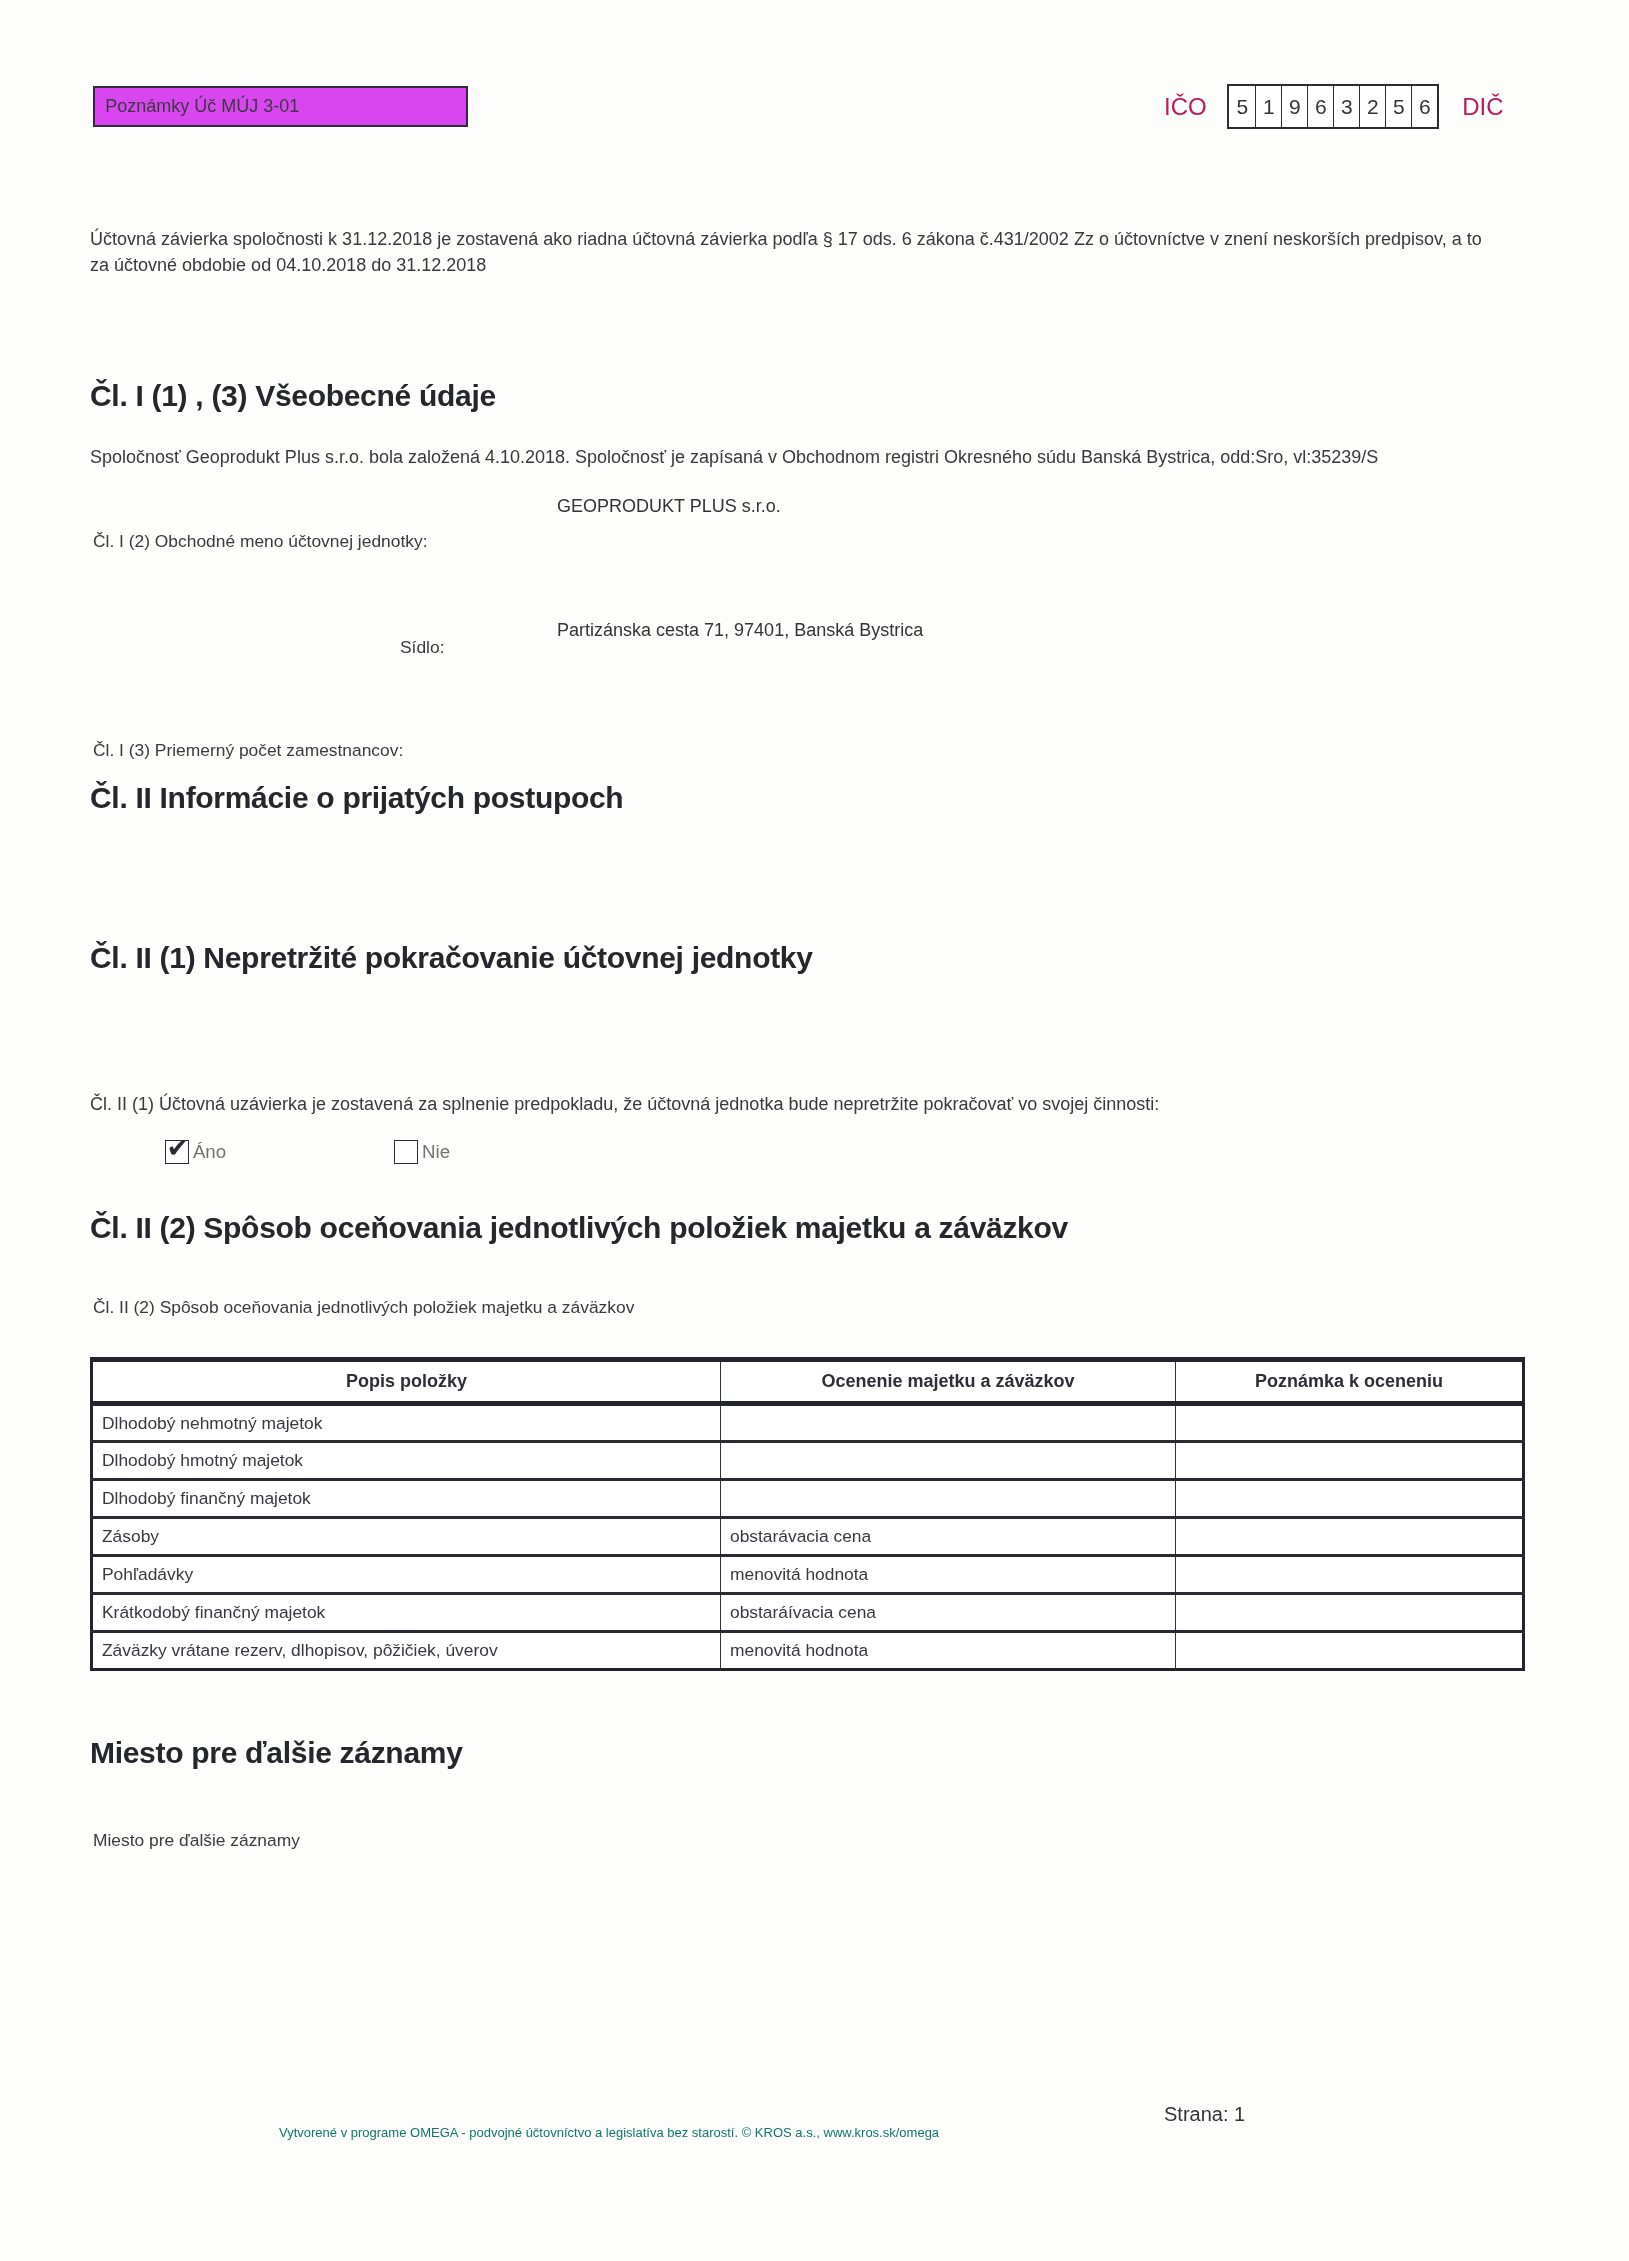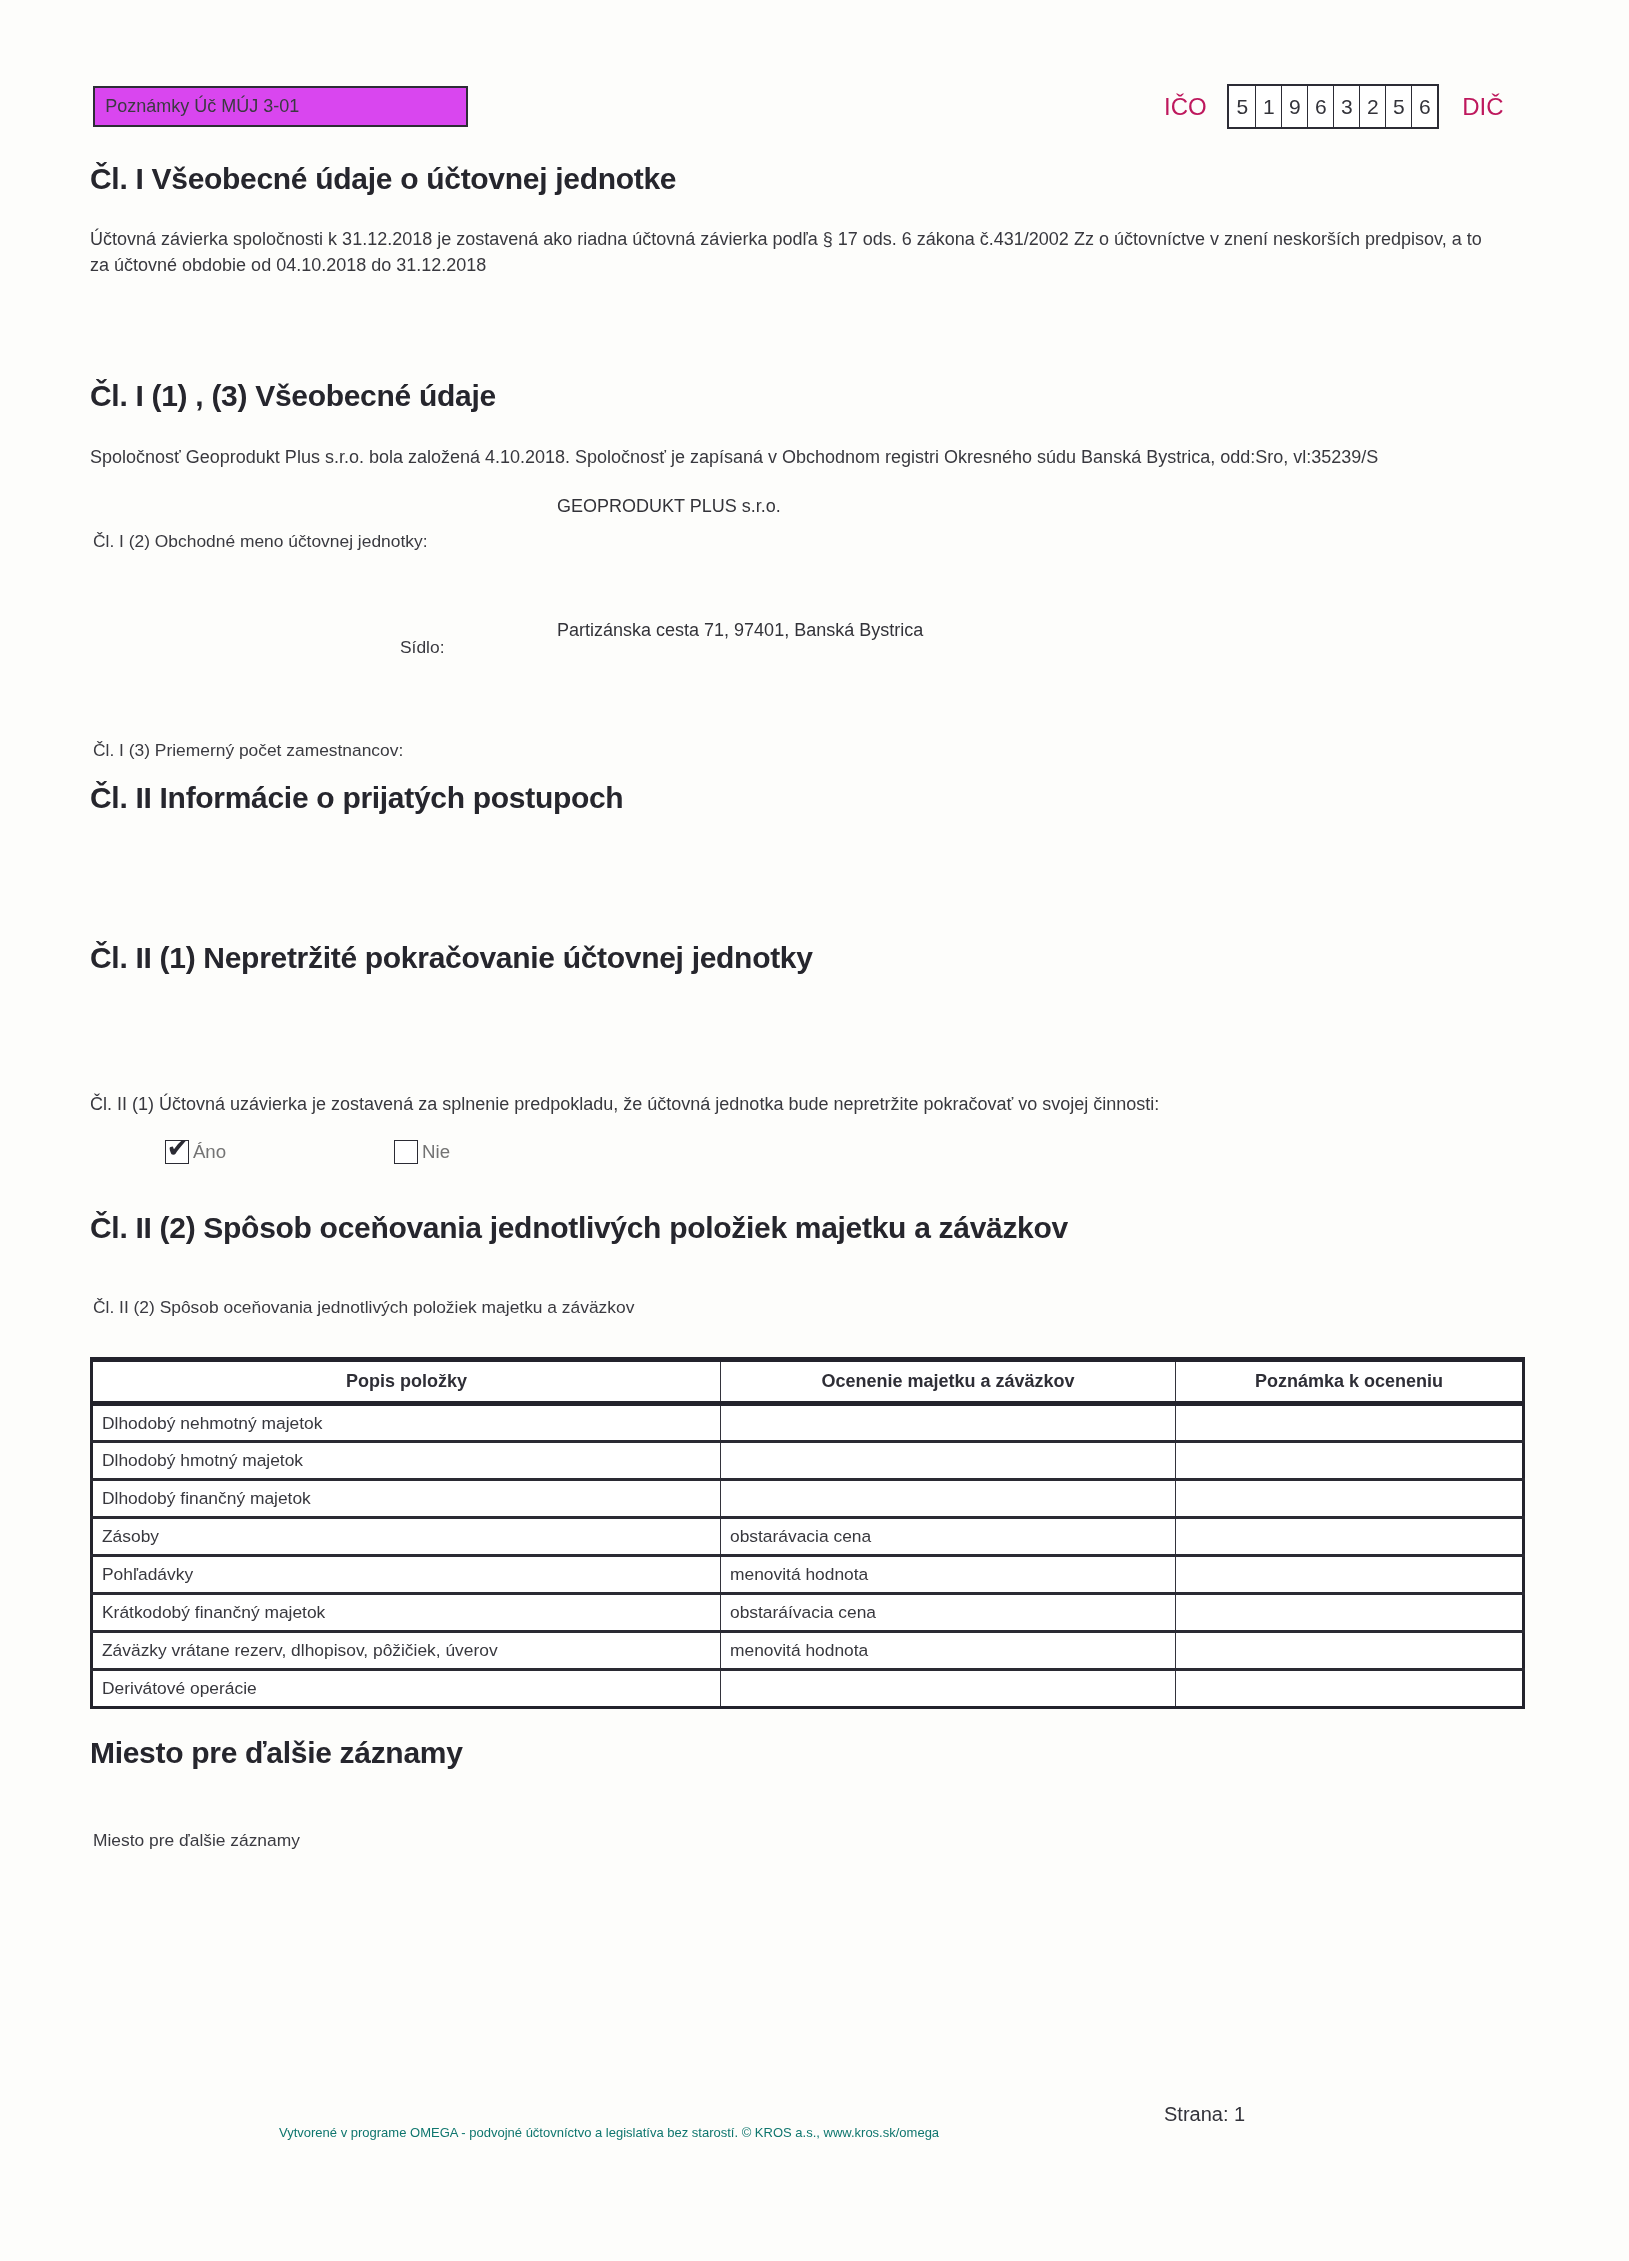--- a/index.html
+++ b/index.html
@@ -119,21 +119,20 @@
       <span class="ico-cell">9</span>
       <span class="ico-cell">6</span>
       <span class="ico-cell">3</span>
       <span class="ico-cell">2</span>
       <span class="ico-cell">5</span>
       <span class="ico-cell">6</span>
     </div>
     <span class="dic-label">DIČ</span>
   </div>
 
-  <div class="abs h1" style="left:90px; top:162px;">Čl. I Všeobecné údaje o účtovnej jednotke</div>
   <div class="abs para" style="left:90px; top:227px;">Účtovná závierka spoločnosti k 31.12.2018 je zostavená ako riadna účtovná závierka podľa § 17 ods. 6 zákona č.431/2002 Zz o účtovníctve v znení neskorších predpisov, a to
 za účtovné obdobie od 04.10.2018 do 31.12.2018</div>
 
   <div class="abs h1" style="left:90px; top:379px;">Čl. I (1) , (3) Všeobecné údaje</div>
   <div class="abs para" style="left:90px; top:445px;">Spoločnosť Geoprodukt Plus s.r.o. bola založená  4.10.2018. Spoločnosť je zapísaná v Obchodnom registri Okresného súdu Banská Bystrica, odd:Sro, vl:35239/S</div>
 
   <div class="abs small-label" style="left:93px; top:531px;">Čl. I (2) Obchodné meno účtovnej jednotky:</div>
   <div class="abs field-value" style="left:557px; top:496px;">GEOPRODUKT PLUS s.r.o.</div>
 
   <div class="abs small-label" style="left:400px; top:637px;">Sídlo:</div>
@@ -206,25 +205,20 @@
         <tr>
           <td>Krátkodobý finančný majetok</td>
           <td>obstaráívacia cena</td>
           <td></td>
         </tr>
         <tr>
           <td>Záväzky vrátane rezerv, dlhopisov, pôžičiek, úverov</td>
           <td>menovitá hodnota</td>
           <td></td>
         </tr>
-        <tr>
-          <td>Derivátové operácie</td>
-          <td></td>
-          <td></td>
-        </tr>
       </tbody>
     </table>
   </div>
 
   <div class="abs h1" style="left:90px; top:1736px;">Miesto pre ďalšie záznamy</div>
   <div class="abs small-label" style="left:93px; top:1830px;">Miesto pre ďalšie záznamy</div>
 
   <div class="abs footer-credit" style="left:279px; top:2125px;">Vytvorené v programe OMEGA - podvojné účtovníctvo a legislatíva bez starostí.  © KROS a.s., www.kros.sk/omega</div>
   <div class="abs page-number" style="left:1164px; top:2103px;">Strana: 1</div>
 

